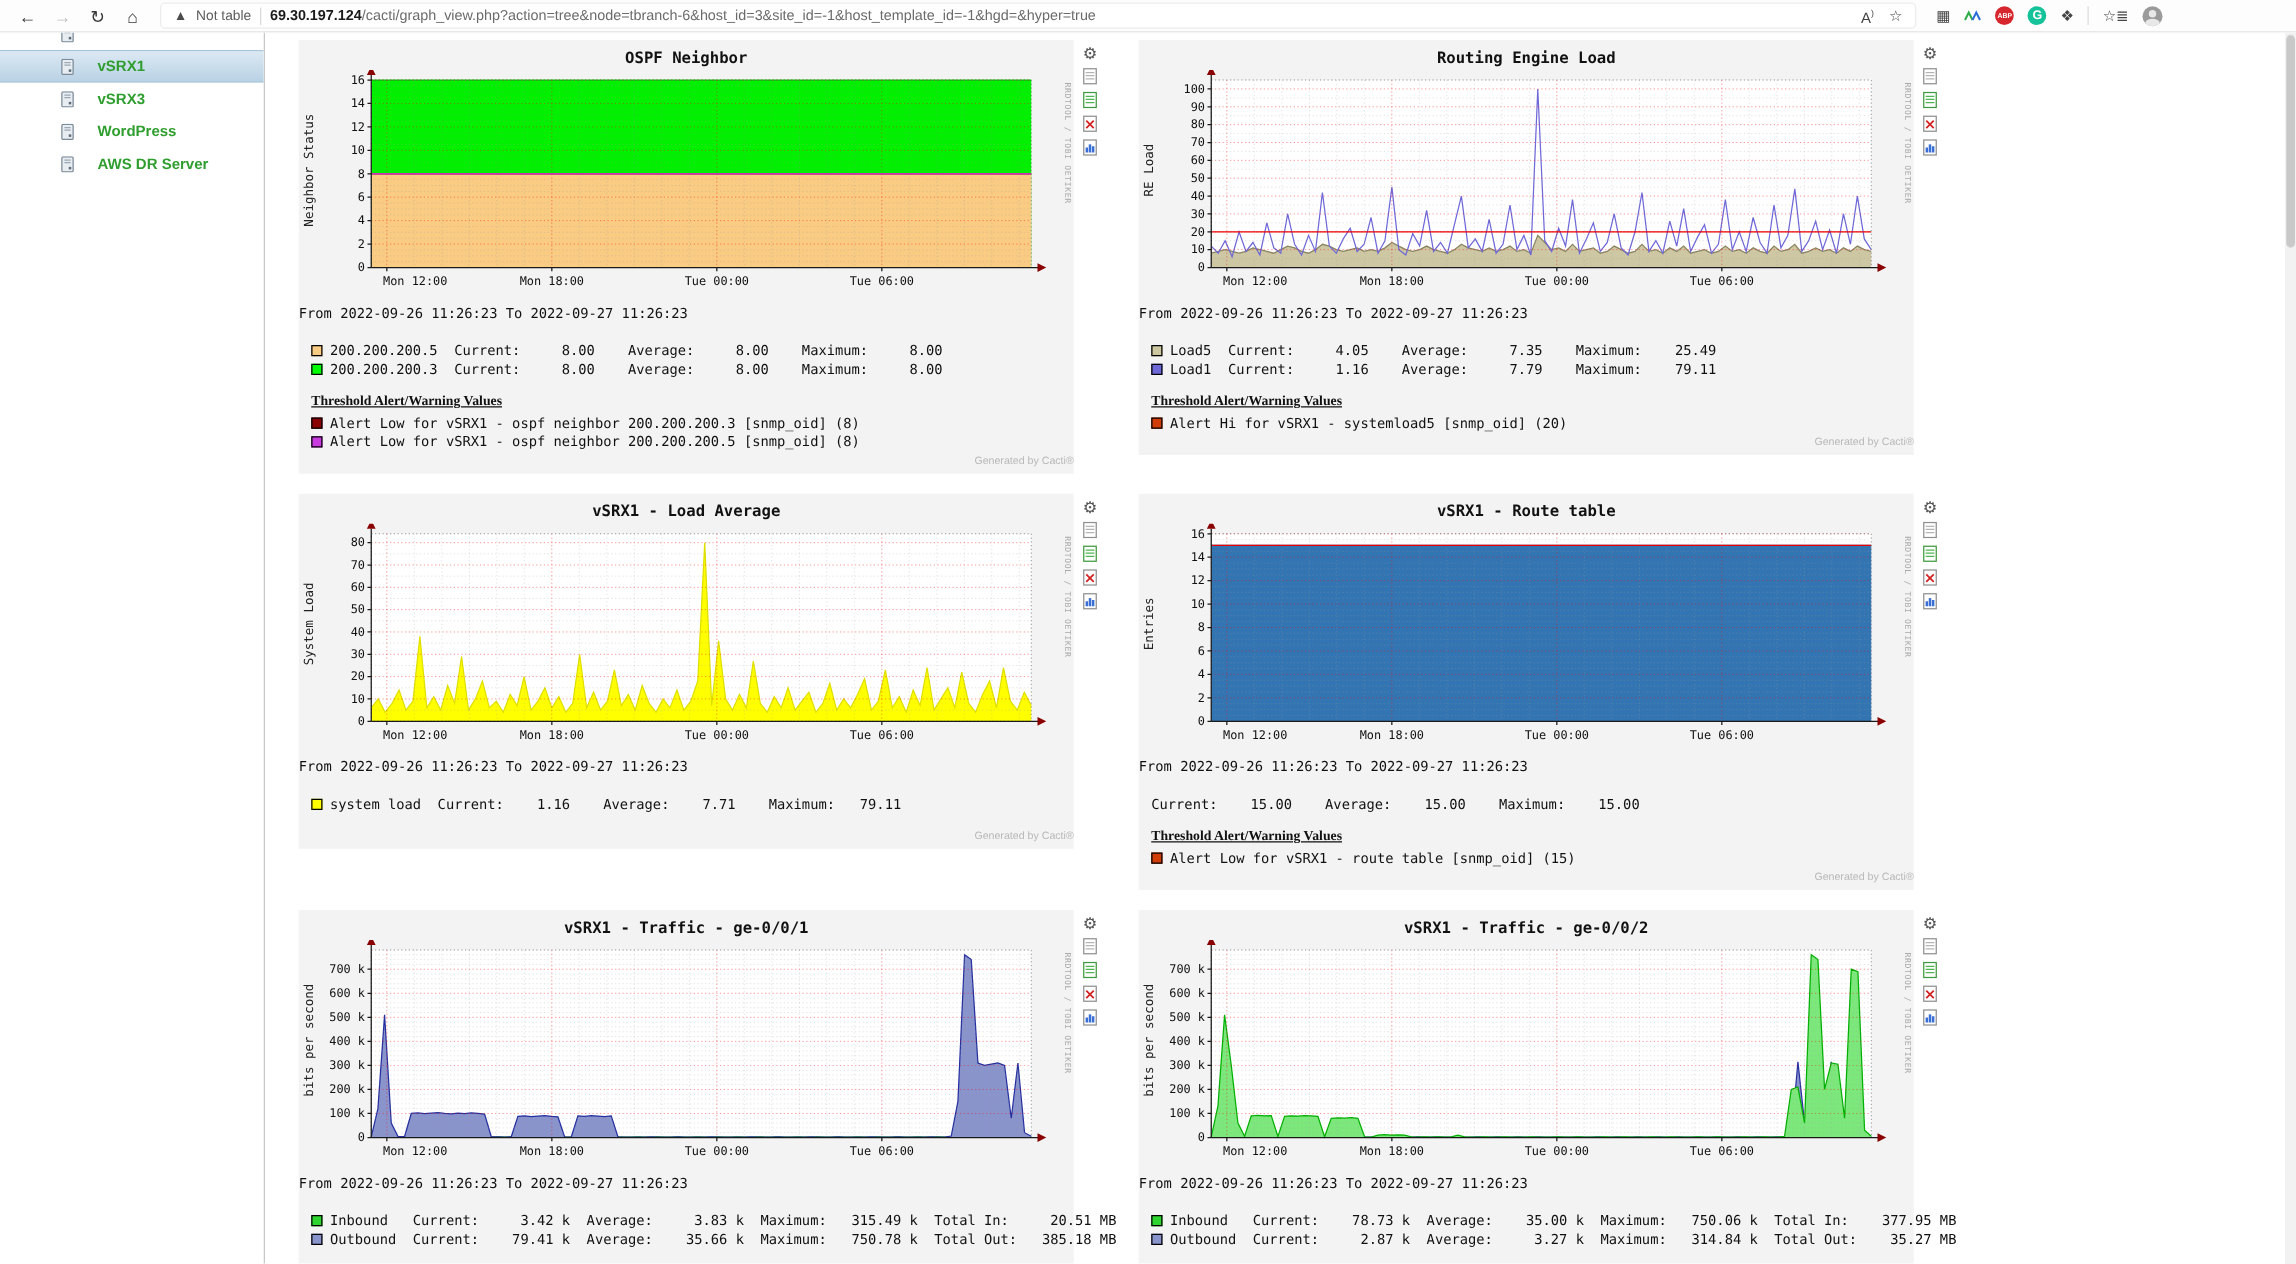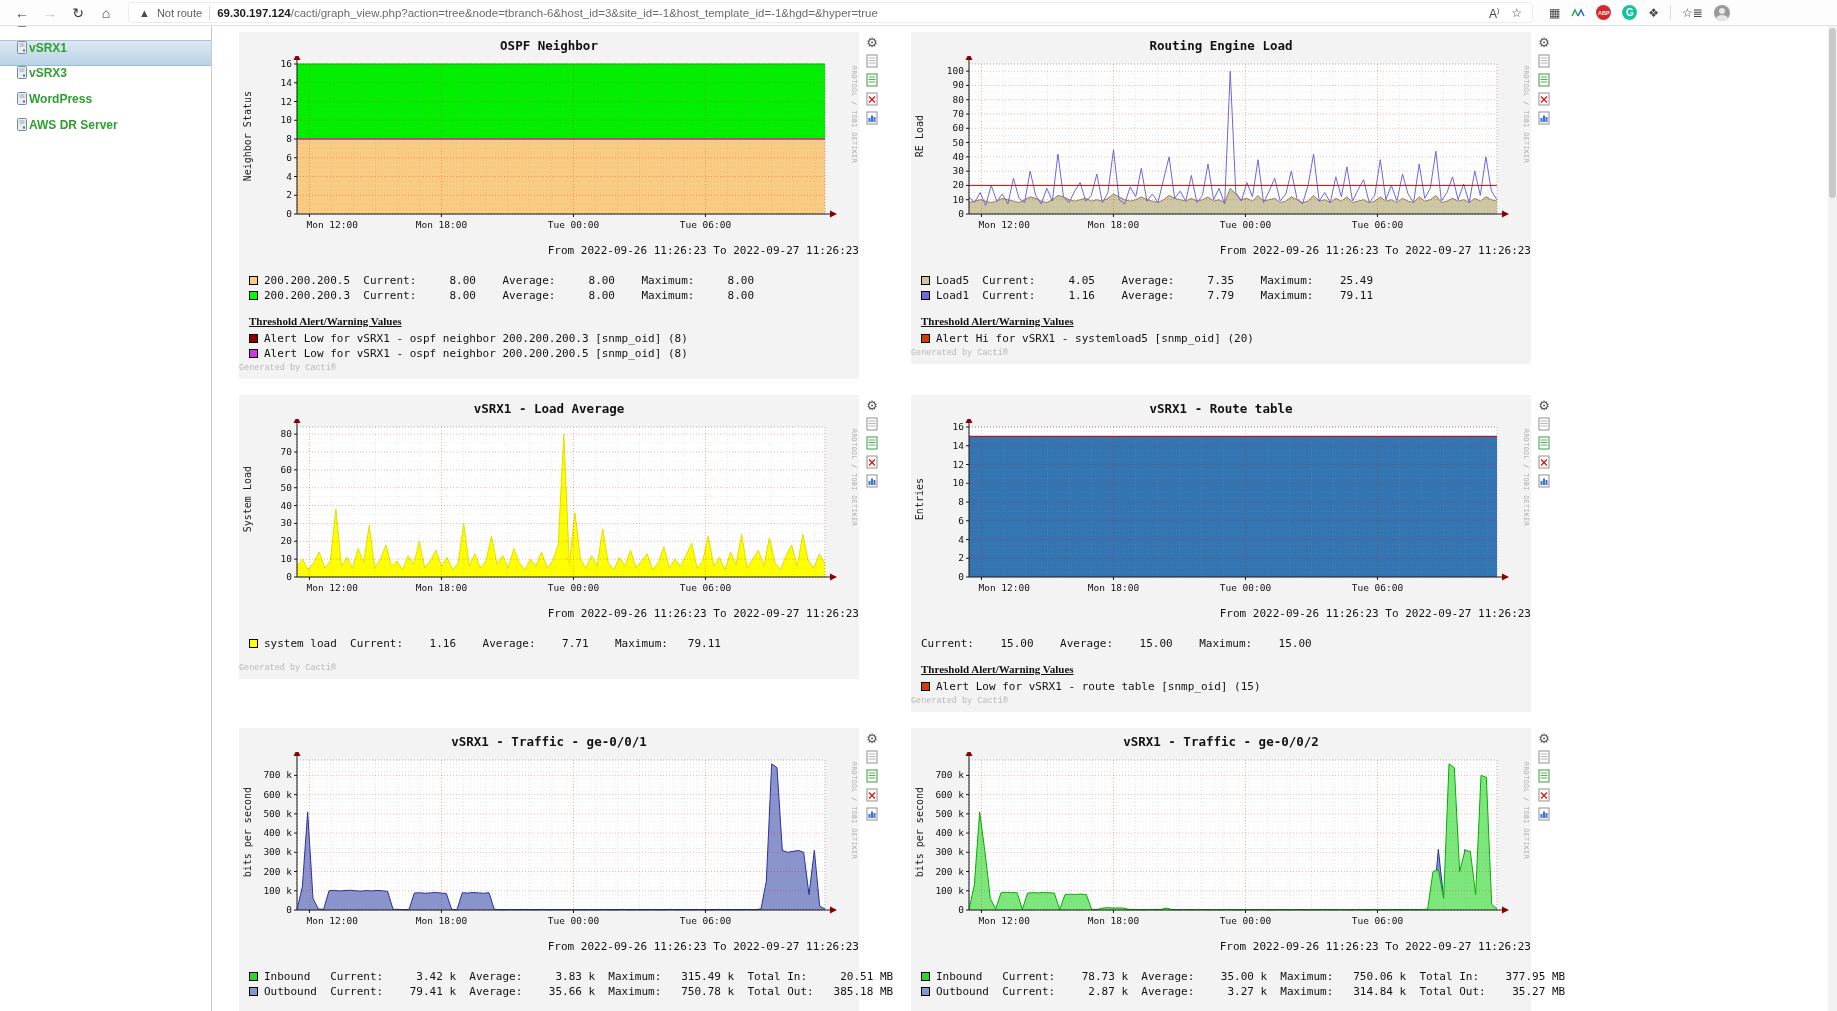--- a/index.html
+++ b/index.html
@@ -24,63 +24,63 @@
   .abp{background:#d6272e;font-size:5.5px;font-weight:bold;letter-spacing:0}
   .gram{background:#15c39a;font-size:10px;font-weight:bold}
   .tb-sep{width:1px;height:15px;background:#dcdcdc}
   .avatar{width:16px;height:16px;border-radius:50%;background:#9a9a9a;position:relative;cursor:pointer;overflow:hidden}
   .avatar::before{content:"";position:absolute;left:5px;top:3px;width:6px;height:6px;border-radius:50%;background:#e8e8e8}
   .avatar::after{content:"";position:absolute;left:2px;top:10px;width:12px;height:8px;border-radius:50%;background:#e8e8e8}
 
   
   .main{display:flex;height:985px;overflow:hidden}
   .sidebar{width:212px;flex:0 0 212px;border-right:1px solid #c8c8c8;overflow:hidden;background:#fff;padding-top:8px}
-  .tree-item{height:26px;display:flex;align-items:flex-start;padding-left:16px;gap:0;cursor:pointer}
+  .tree-item{height:26px;display:flex;align-items:center;padding-left:48px;gap:17px;cursor:pointer}
   .tree-item .t-label{color:#2f9e2f;font-size:12px;font-weight:bold}
   .tree-item.selected{background:linear-gradient(#dce9f3,#b9d2e5);border-top:1px solid #a8c6da;border-bottom:1px solid #98bcd2}
   .tree-item.partial{margin-top:-20px}
   .content{flex:1;padding:6px 0 0 27px;overflow:hidden;background:#fff;position:relative}
   .grid{display:grid;grid-template-columns:648px 648px;column-gap:24px;row-gap:16px;align-items:start}
 
   
   .panel-wrap{display:flex;gap:4px}
   .panel{width:620px;background:#f3f3f3;position:relative;padding:6px 0 6px 0;cursor:pointer}
   .g-title{text-align:center;font-family:"DejaVu Sans Mono",monospace;font-size:12.5px;font-weight:bold;color:#111;margin-bottom:3px}
   .g-plot-row{display:flex}
   .g-ylabel{width:16px;display:flex;align-items:center;justify-content:center;padding-bottom:26px}
   .g-ylabel span{writing-mode:vertical-rl;transform:rotate(180deg);font-family:"DejaVu Sans Mono",monospace;font-size:10px;color:#222}
   svg.g-svg{display:block}
-  .g-fromto{text-align:right;font-family:"DejaVu Sans Mono",monospace;font-size:11px;color:#111;margin:2px 0 16px}
+  .g-fromto{text-align:left;font-family:"DejaVu Sans Mono",monospace;font-size:11px;color:#111;margin:2px 0 16px}
   .g-legend{padding-left:10px;margin-bottom:12px}
   .leg-row{display:flex;align-items:center;gap:6px;height:15px}
   .swatch{width:9px;height:9px;border:1px solid #000;display:inline-block;flex:0 0 9px}
   .leg-text{font-family:"DejaVu Sans Mono",monospace;font-size:11px;white-space:pre;color:#111}
   .g-thresh{padding-left:10px;margin-bottom:2px}
   .g-thresh-head{font-family:Liberation Serif, serif;font-size:11px;font-weight:bold;text-decoration:underline;color:#111;margin-bottom:4px}
-  .g-gen{text-align:left;font-family:Liberation Mono, monospace;font-size:8.5px;color:#b8b8b8}
+  .g-gen{text-align:right;font-family:Liberation Sans, sans-serif;font-size:8.5px;color:#b8b8b8}
   .g-watermark{position:absolute;right:1px;top:34px;writing-mode:vertical-rl;font-family:"DejaVu Sans Mono",monospace;font-size:6.5px;color:#a9a9a9;letter-spacing:.5px}
   .icon-strip{width:18px;display:flex;flex-direction:column;gap:5px;padding-top:4px;align-items:center}
   .act{width:14px;height:14px;cursor:pointer}
   .act-gear{font-size:13px;line-height:13px;color:#555;cursor:pointer}
 
   
   .win-scroll{position:fixed;right:0;top:26px;width:9px;height:985px;background:#f2f2f2}
   .win-thumb{position:absolute;top:2px;left:1px;width:7px;height:170px;background:#c9c9c9;border-radius:4px;cursor:grab}
 </style>
 </head>
 <body>
 
 <div class="browser-bar">
   <div class="nav-btn">←</div>
   <div class="nav-btn disabled">→</div>
   <div class="nav-btn">↻</div>
   <div class="nav-btn">⌂</div>
   <div class="address-bar">
     <span class="warn-tri">▲</span>
-    <span class="security-label">Not route</span>
+    <span class="security-label">Not table</span>
     <span class="addr-sep"></span>
     <span class="url"><span class="url-host">69.30.197.124</span><span class="url-path">/cacti/graph_view.php?action=tree&amp;node=tbranch-6&amp;host_id=3&amp;site_id=-1&amp;host_template_id=-1&amp;hgd=&amp;hyper=true</span></span>
     <span class="addr-right">
       <span class="mini-ic">A<sup style="font-size:7px">)</sup></span>
       <span class="mini-ic">☆</span>
     </span>
   </div>
   <div class="ext-row">
     <span class="mini-ic">▦</span>
     <svg class="act" width="14" height="14" viewBox="0 0 14 14">

